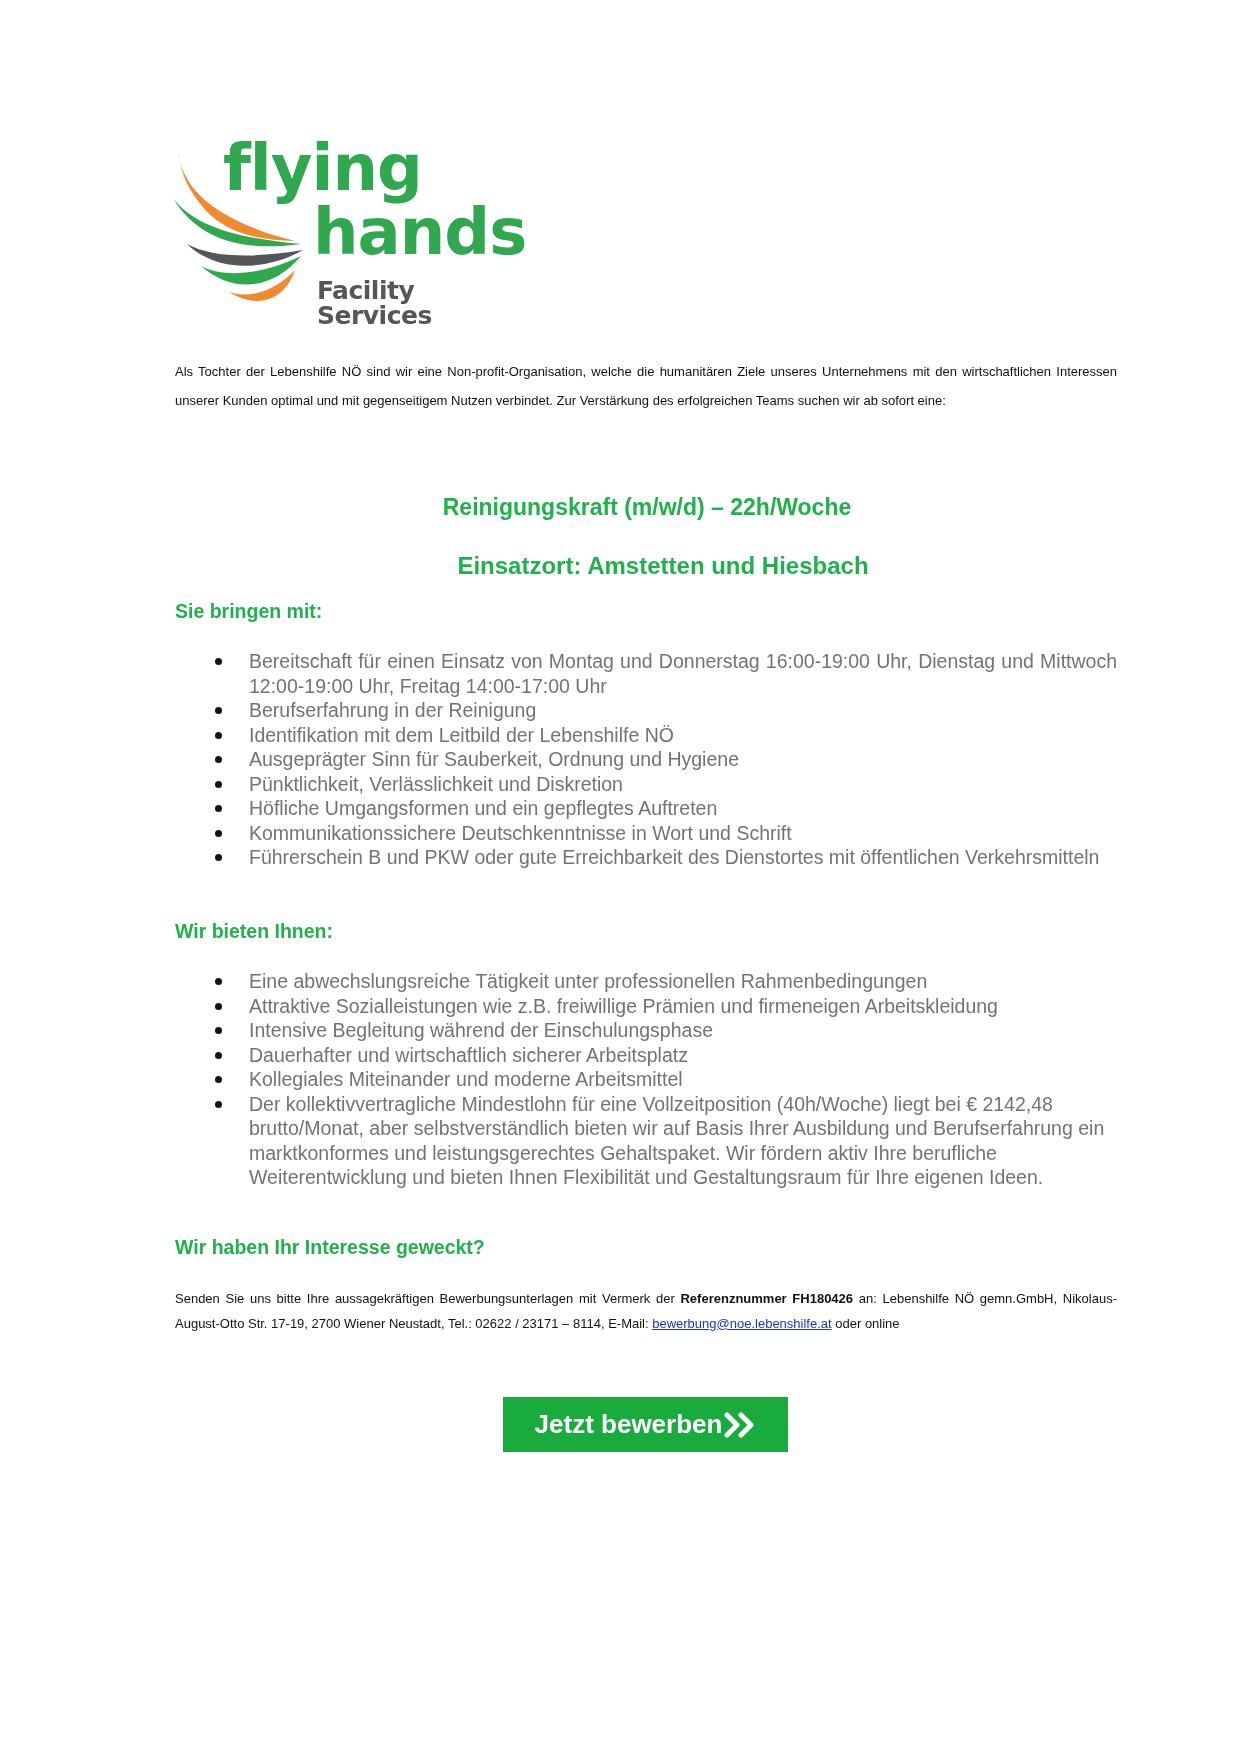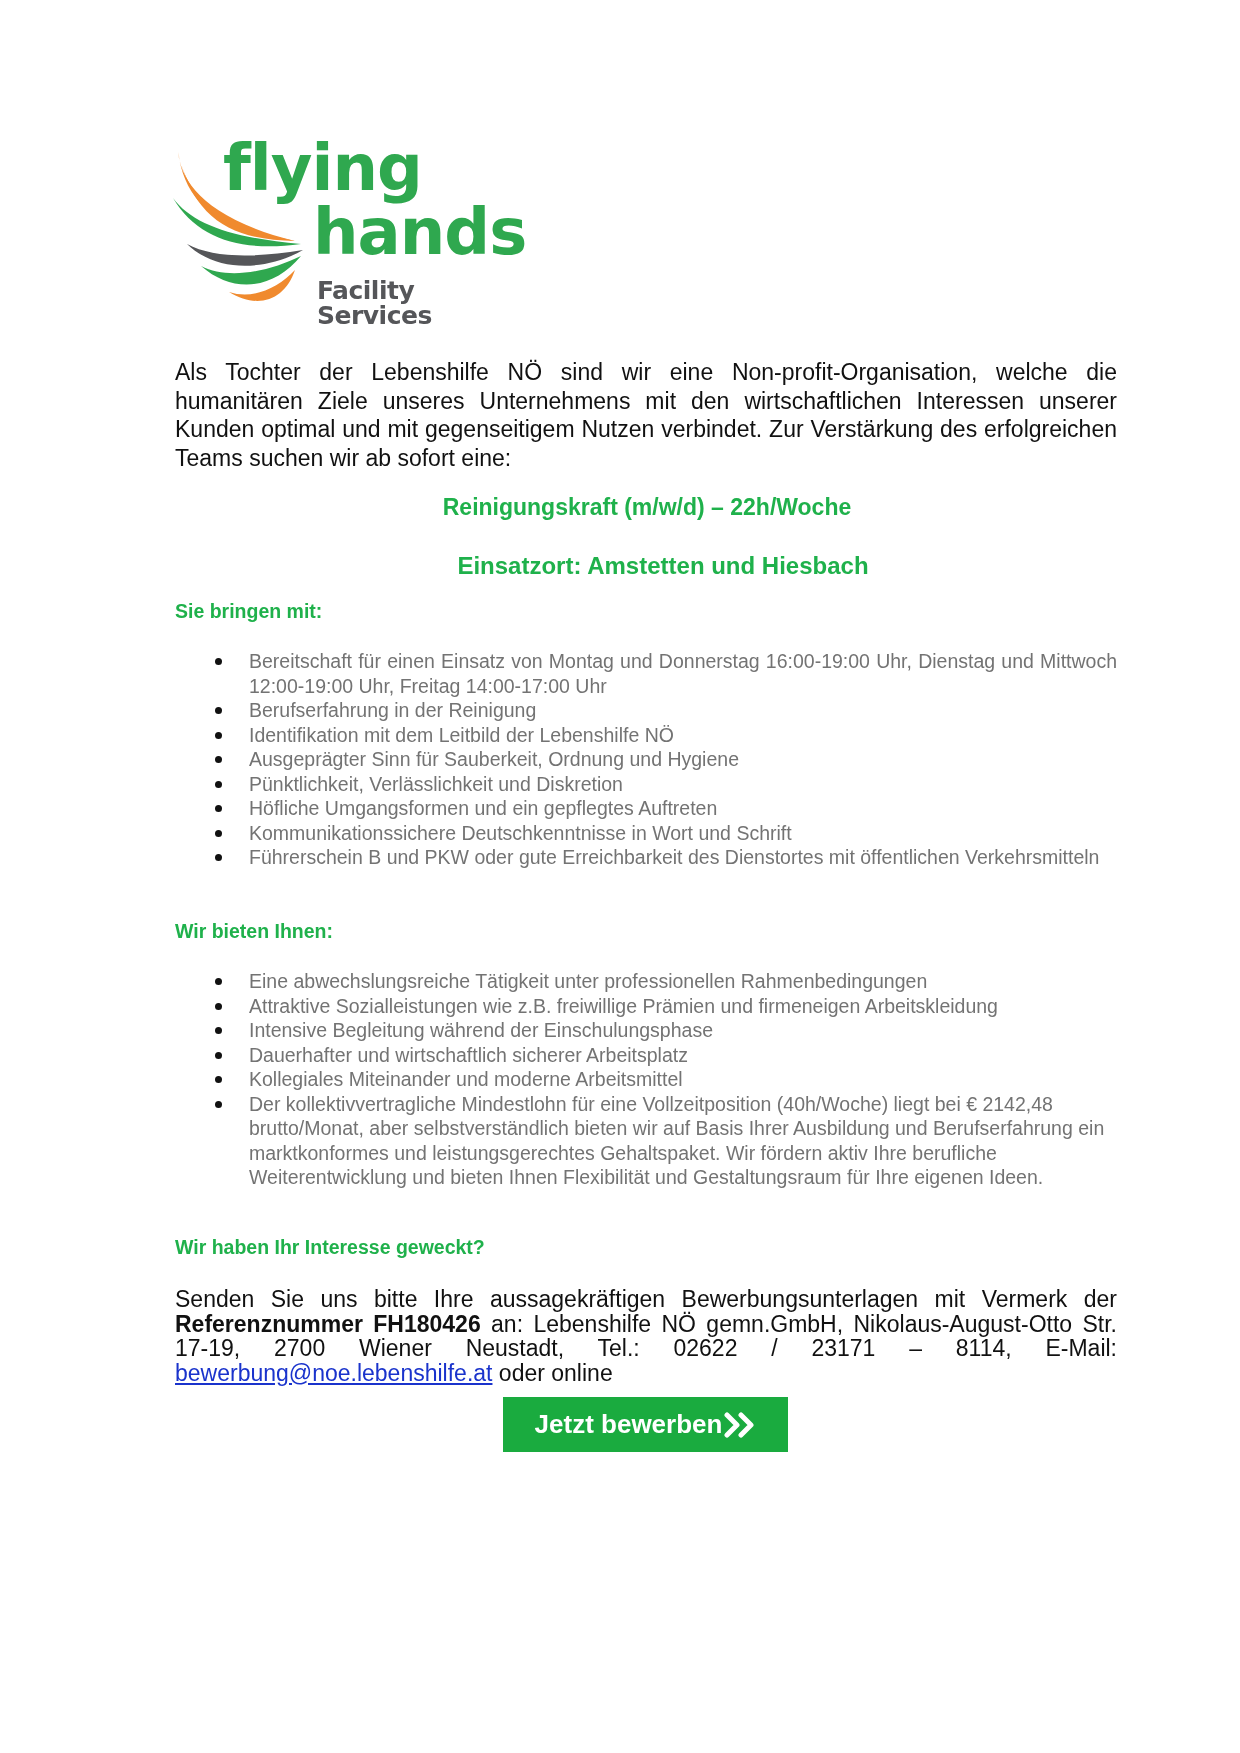--- a/index.html
+++ b/index.html
@@ -30,21 +30,21 @@
       left: 144px; top: 138px;
       font-family: "DejaVu Sans", sans-serif;
       font-weight: bold;
       font-size: 25px;
       color: #555659;
       letter-spacing: -0.5px;
       line-height: 1;
     }
 
     
-    .text { font-size: 23px; line-height: 28.5px; color: #111; }
+    .text { font-size: 13px; line-height: 28.5px; color: #111; }
     .justify { text-align: justify; }
     .intro { position: absolute; left: 148px; top: 358px; width: 942px; }
 
     .green { color: #1fb14b; font-weight: bold; }
     .job-title {
       position: absolute; left: 0; width: 1240px; top: 494px;
       text-align: center; font-size: 23px;
     }
     .location {
       position: absolute; left: 16px; width: 1240px; top: 552px;

